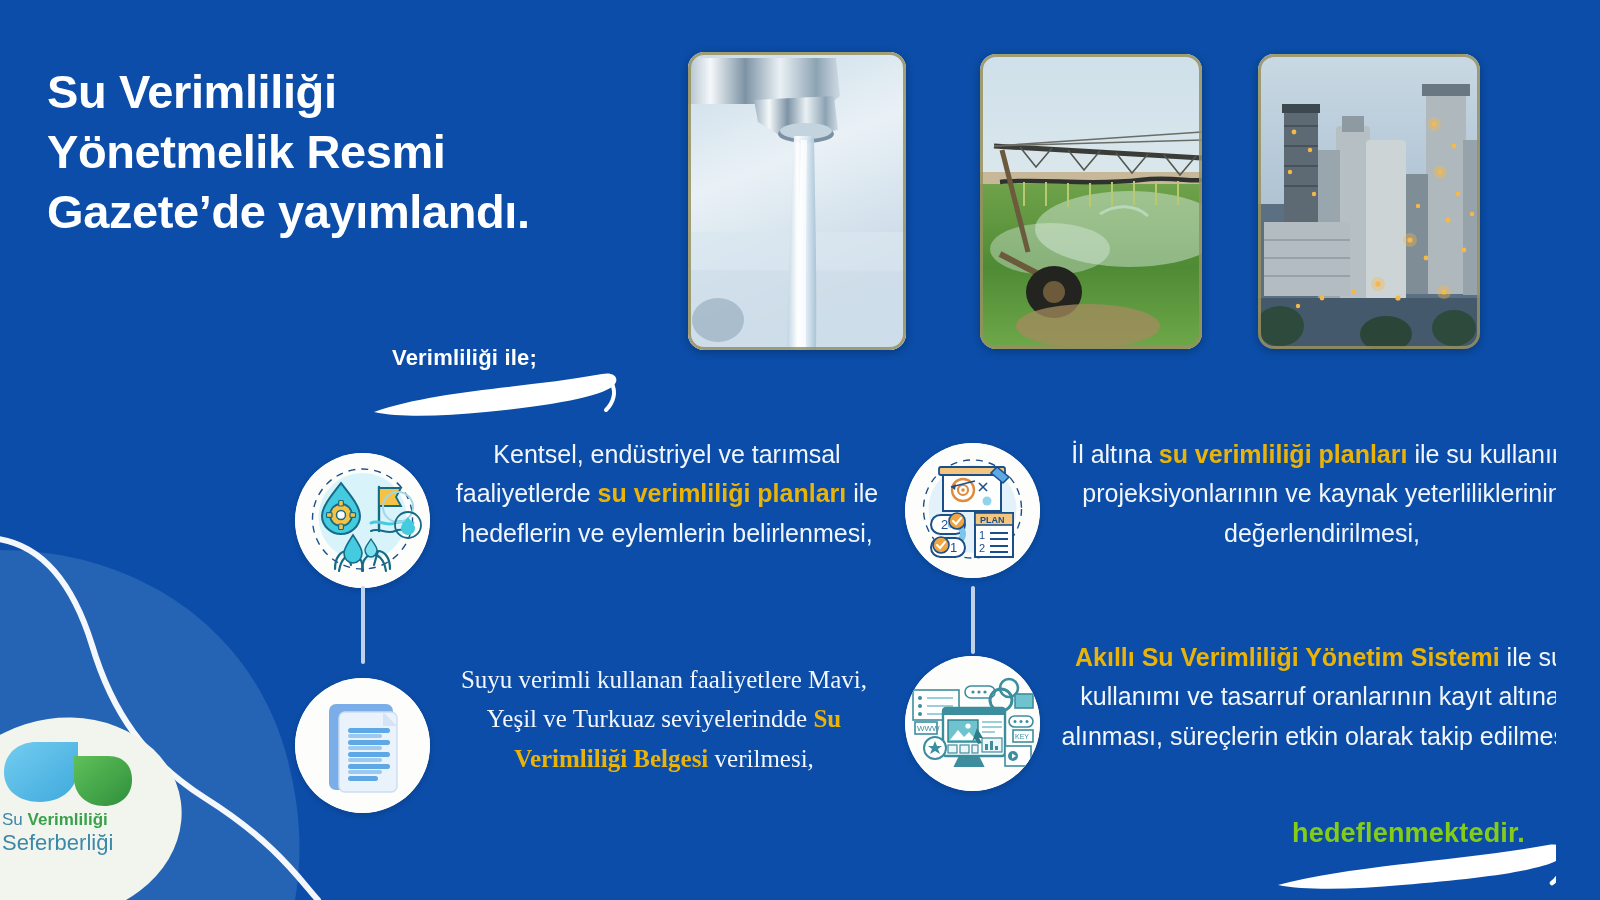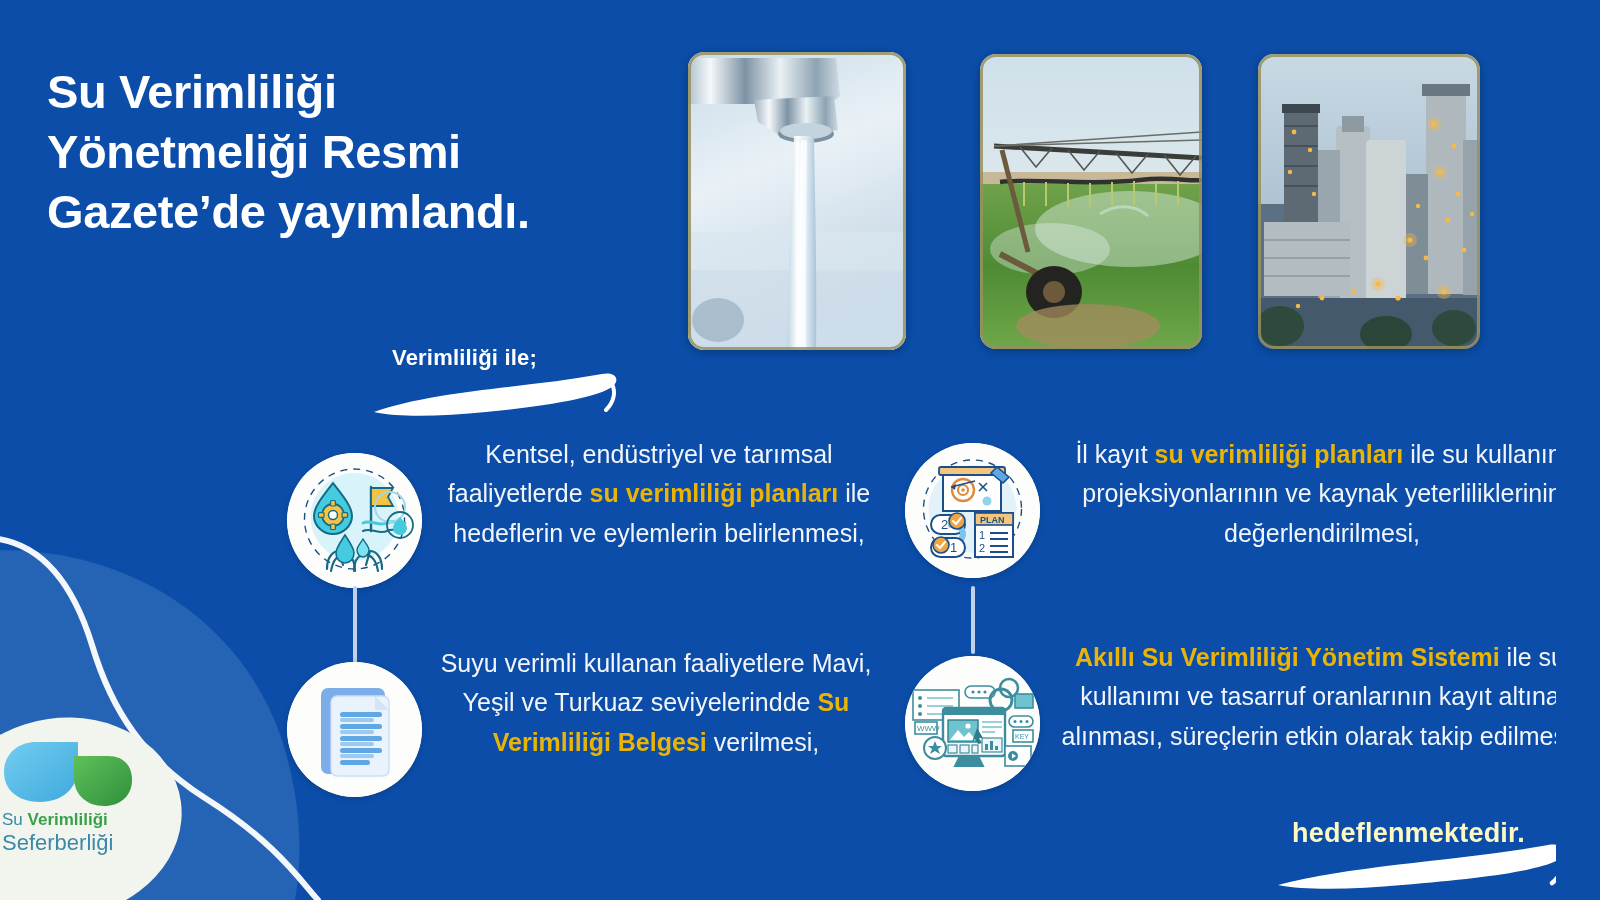--- a/index.html
+++ b/index.html
@@ -35,21 +35,21 @@
 
   
   .kicker{
     position:absolute;left:392px;top:345px;
     color:#FFFFFF;font-weight:bold;font-size:22px;letter-spacing:.2px;
   }
   .kicker-swoosh{position:absolute;left:366px;top:372px;width:268px;height:48px;}
 
   
   .col{position:absolute;top:435px;}
-  #col-left{left:287px;width:600px;}
+  #col-left{left:295px;width:600px;}
   #col-right{left:905px;width:690px;}
 
   .row{position:relative;display:flex;align-items:flex-start;}
   .icon-wrap{position:relative;flex:0 0 auto;}
   .icon-circle{
     width:135px;height:135px;border-radius:50%;
     background:#FDFDFB;display:block;
     box-shadow:0 2px 6px rgba(0,0,0,.15);
   }
   .icon-circle svg{display:block;width:135px;height:135px;border-radius:50%;}
@@ -73,21 +73,21 @@
 
   
   #row-r1 .icon-wrap{margin-top:8px;}
   #row-r1 .txt{width:520px;margin-left:22px;}
   #row-r2 .icon-wrap{margin-top:18px;}
   #row-r2 .txt{width:532px;margin-left:14px;}
 
   
   .closing{
     position:absolute;left:1292px;top:818px;
-    color:#fef9c3;font-weight:bold;font-size:27px;letter-spacing:.2px;
+    color:#84cc16;font-weight:bold;font-size:27px;letter-spacing:.2px;
   }
   .closing-swoosh{position:absolute;left:1272px;top:843px;width:310px;height:48px;}
 
   
   .logo-badge{
     position:absolute;left:-58px;top:718px;width:240px;height:200px;
   }
   .logo-badge .oval{
     position:absolute;inset:0;background:#F1F5EE;border-radius:50%;
     transform:rotate(-8deg);
@@ -107,21 +107,21 @@
 
   <svg class="bg-wave" viewBox="0 0 420 420" preserveAspectRatio="none">
     <path d="M0,70 C140,70 250,150 285,270 C305,340 300,390 295,420 L0,420 Z" fill="#2563B4"></path>
   </svg>
   <svg class="bg-line" viewBox="0 0 420 420" preserveAspectRatio="none">
     <path d="M-10,58 C45,62 75,110 92,165 C112,232 145,280 205,318 C275,362 300,400 318,420" fill="none" stroke="#FFFFFF" stroke-width="6" stroke-linecap="round" opacity="0.95"></path>
   </svg>
 
   <div class="headline">
     <div>Su Verimliliği</div>
-    <div>Yönetmeliği Resmi</div>
+    <div>Yönetmelik Resmi</div>
     <div>Gazete’de yayımlandı.</div>
   </div>
 
   <div class="photo" id="photo-faucet">
     <svg viewBox="0 0 218 298" preserveAspectRatio="xMidYMid slice">
       <defs>
         <linearGradient id="bgF" x1="0" y1="0" x2="0.3" y2="1">
           <stop offset="0%" stop-color="#c9dbe8"></stop>
           <stop offset="45%" stop-color="#e9f1f6"></stop>
           <stop offset="100%" stop-color="#c3d5e4"></stop>
@@ -326,21 +326,21 @@
             <path d="M95,116 C95,104 89,98 83,98 L79,112" stroke="#156b86" stroke-width="2.2" fill="none" stroke-linecap="round"></path>
             <path d="M91,118 C89,106 83,100 75,102 C69,104 67,110 67,118" stroke="#156b86" stroke-width="2.2" fill="none" stroke-linecap="round"></path>
             <path d="M58,82 C63,90 67,95 67,100 C67,106 63,110 58,110 C53,110 49,106 49,100 C49,95 53,90 58,82 Z" fill="#45CBE0" stroke="#156b86" stroke-width="1.6"></path>
             <path d="M76,86 C79,91 82,94 82,97 C82,101 79,104 76,104 C73,104 70,101 70,97 C70,94 73,91 76,86 Z" fill="#7FE0EE" stroke="#156b86" stroke-width="1.4"></path>
           </svg>
         </div>
       </div>
       <div class="txt"><span>Kentsel, endüstriyel ve tarımsal faaliyetlerde </span><b>su verimliliği planları</b><span> ile hedeflerin ve eylemlerin belirlenmesi,</span></div>
     </div>
 
-    <div class="row" id="row-l2" style="margin-top:56px;">
+    <div class="row" id="row-l2" style="margin-top:72px;font-family:Liberation Serif, serif;">
       <div class="icon-wrap">
         <div class="icon-circle">
           <svg viewBox="0 0 135 135">
             <circle cx="67.5" cy="67.5" r="67.5" fill="#FDFDFB"></circle>
             <rect x="34" y="26" width="64" height="86" rx="7" fill="#7BAEE8"></rect>
             <rect x="44" y="34" width="58" height="80" rx="6" fill="#EAF2FB" stroke="#CBDDF2" stroke-width="1.4"></rect>
             <path d="M88,34 L102,48 L88,48 Z" fill="#D4E4F6"></path>
             <g fill="#5FA8E6">
               <rect x="53" y="50" width="42" height="5" rx="2.5"></rect>
               <rect x="53" y="62" width="42" height="5" rx="2.5"></rect>
@@ -403,21 +403,21 @@
             <text x="74" y="109" font-family="Liberation Sans, sans-serif" font-size="11" fill="#1A4F8A">2</text>
             <g stroke="#1A4F8A" stroke-width="1.8">
               <path d="M85,90 L103,90"></path>
                 <path d="M85,96 L103,96"></path>
               <path d="M85,103 L103,103"></path>
                 <path d="M85,109 L103,109"></path>
             </g>
           </svg>
         </div>
       </div>
-      <div class="txt"><span>İl kayıt </span><b>su verimliliği planları</b><span> ile su kullanım projeksiyonlarının ve kaynak yeterliliklerinin değerlendirilmesi,</span></div>
+      <div class="txt"><span>İl altına </span><b>su verimliliği planları</b><span> ile su kullanım projeksiyonlarının ve kaynak yeterliliklerinin değerlendirilmesi,</span></div>
     </div>
 
     <div class="row" id="row-r2" style="margin-top:60px;">
       <div class="icon-wrap">
         <div class="icon-circle">
           <svg viewBox="0 0 135 135">
             <circle cx="67.5" cy="67.5" r="67.5" fill="#FDFDFB"></circle>
 
             <rect x="8" y="34" width="46" height="30" fill="#FFFFFF" stroke="#3C8E9E" stroke-width="1.6"></rect>
             <g fill="#3C8E9E">

